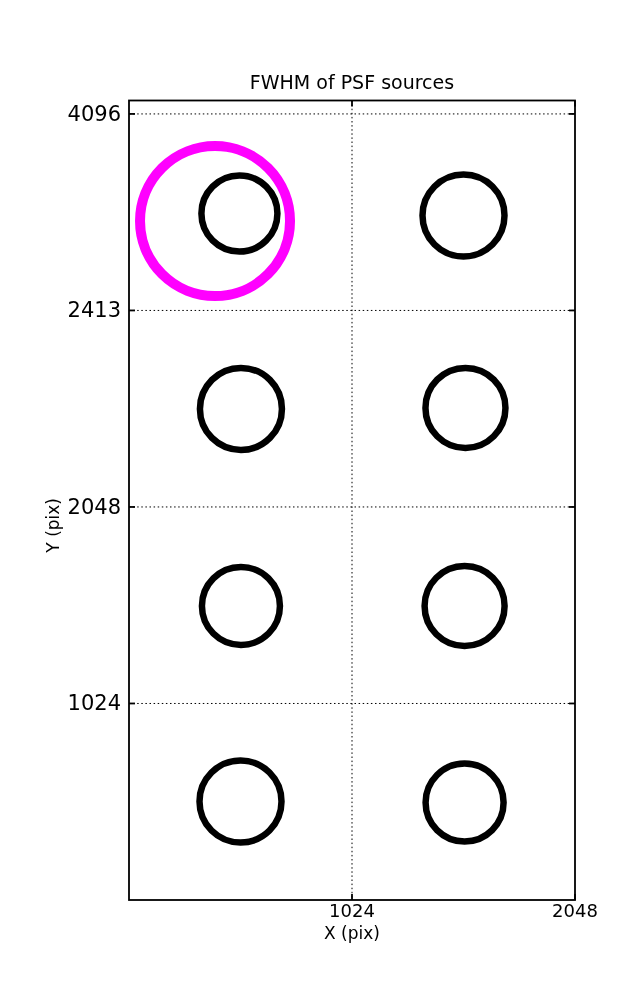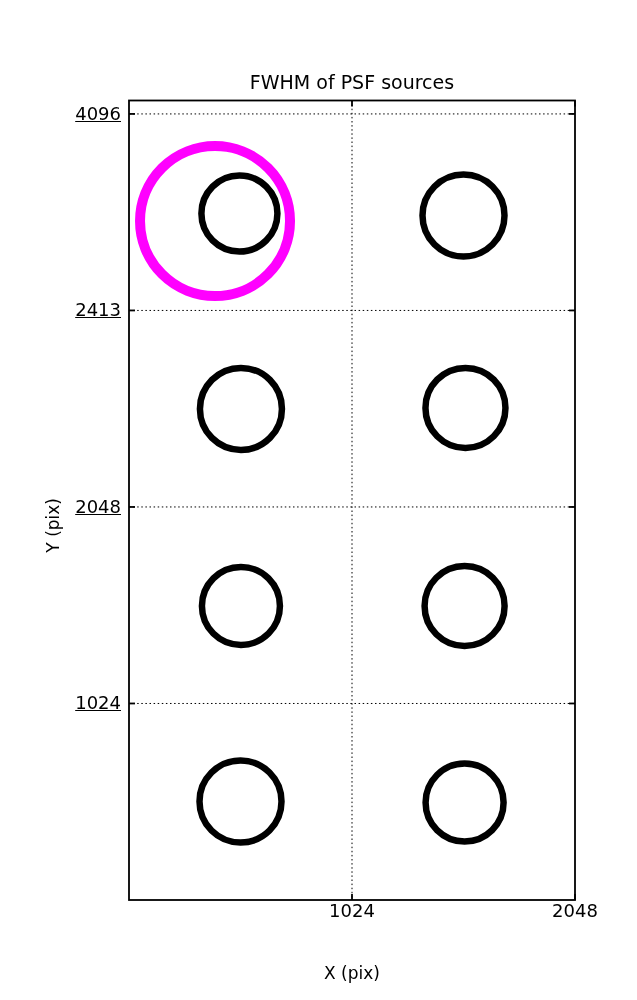--- a/index.html
+++ b/index.html
@@ -11,29 +11,29 @@
     color:#000000;
     overflow:hidden;
   }
   .figure svg{position:absolute;left:0;top:0;}
   .chart-title{
     position:absolute;left:129px;top:72px;width:446px;
     text-align:center;font-size:19px;line-height:20px;white-space:nowrap;
   }
   .ytick{
     position:absolute;right:516px;width:110px;height:20px;line-height:20px;
-    text-align:right;font-size:18px;white-space:nowrap;text-decoration:underline;
+    text-align:right;font-size:21px;white-space:nowrap;
   }
   .xtick{
     position:absolute;top:901px;width:80px;height:20px;line-height:20px;
     text-align:center;font-size:18px;white-space:nowrap;
   }
   .x-axis-label{
     position:absolute;left:129px;top:922px;width:446px;
-    text-align:center;font-size:17px;line-height:22px;white-space:nowrap;margin-top:40px;
+    text-align:center;font-size:17px;line-height:22px;white-space:nowrap;
   }
   .y-axis-label{
     position:absolute;left:64px;top:498px;width:0;height:0;
     font-size:17px;line-height:22px;white-space:nowrap;
     display:flex;align-items:center;justify-content:center;
     transform:rotate(-90deg);
   }
   .y-axis-label > span{transform:translate(-50%,-50%);display:block;position:absolute;}
 </style>
 </head>

